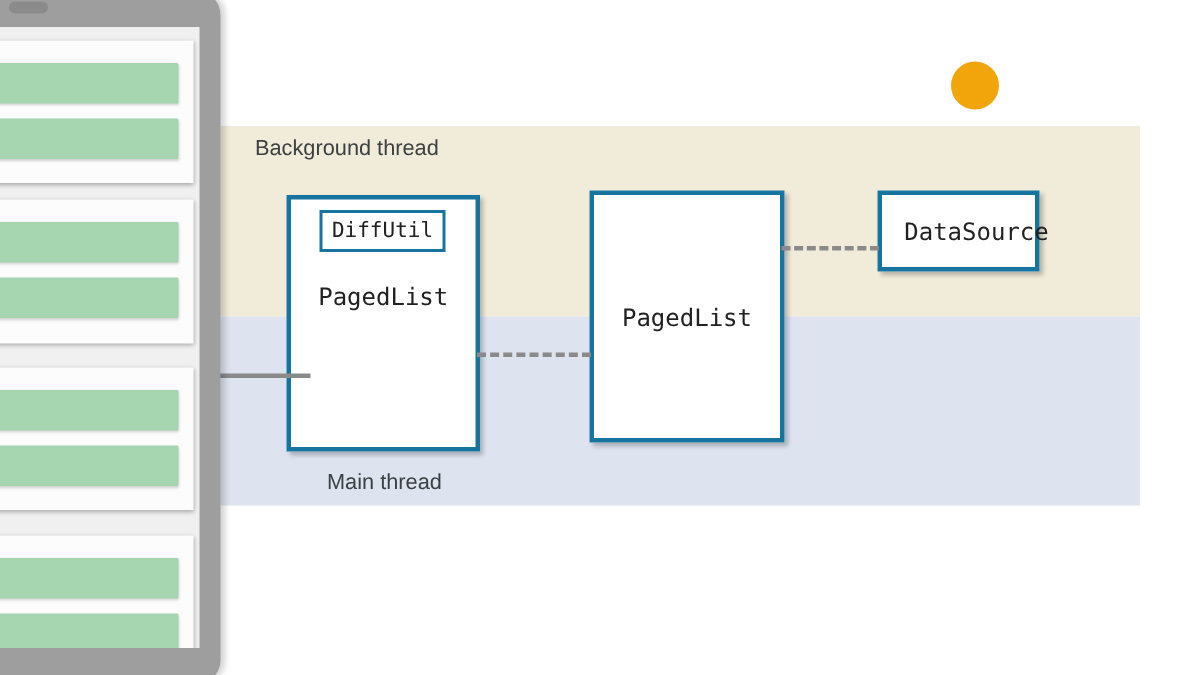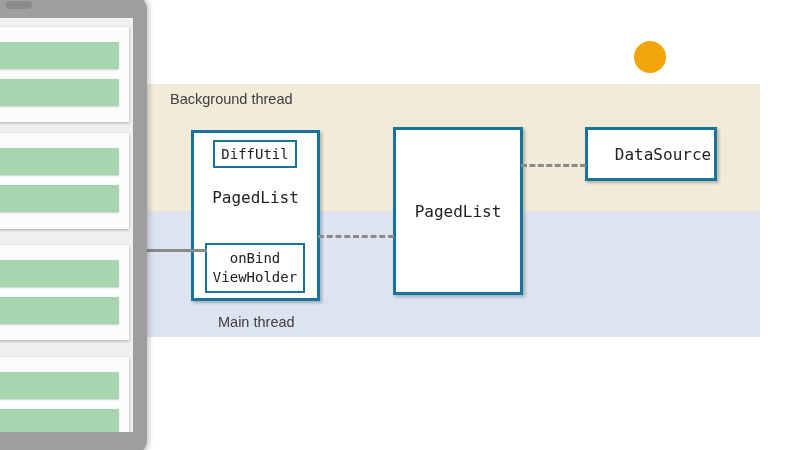--- a/index.html
+++ b/index.html
@@ -50,21 +50,21 @@
     text-align: center; font-size: 16px; line-height: 21px;
   }
   .adapter-label span { display: block; }
   .box-onbind span { display: block; }
   .box-pagedlist {
     left: 393px; top: 127px; width: 130px; height: 168px;
     display: flex; align-items: center; justify-content: center;
     font-size: 16px;
   }
   .box-datasource {
-    left: 585px; top: 127px; width: 132px; height: 54px;
+    left: 585px; top: 127px; width: 108px; height: 54px;
     display: flex; align-items: center; justify-content: center;
     font-size: 16px;
     padding-left: 24px;
   }
 
   
   .conn-dash {
     position: absolute; height: 0;
     border-top: 3px dashed var(--connector-gray);
   }
@@ -131,24 +131,20 @@
     <span class="band-label">Main thread</span>
   </div>
 
   <div class="dbox box-adapter">
     <div class="inner-box box-diffutil">
       <span>DiffUtil</span>
     </div>
     <div class="adapter-label">
       <span>PagedList</span>
     </div>
-    <div class="inner-box box-onbind">
-      <span>onBind</span>
-      <span>ViewHolder</span>
-    </div>
   </div>
 
   <div class="dbox box-pagedlist">
     <span>PagedList</span>
   </div>
 
   <div class="dbox box-datasource">
     <span>DataSource</span>
   </div>
 

